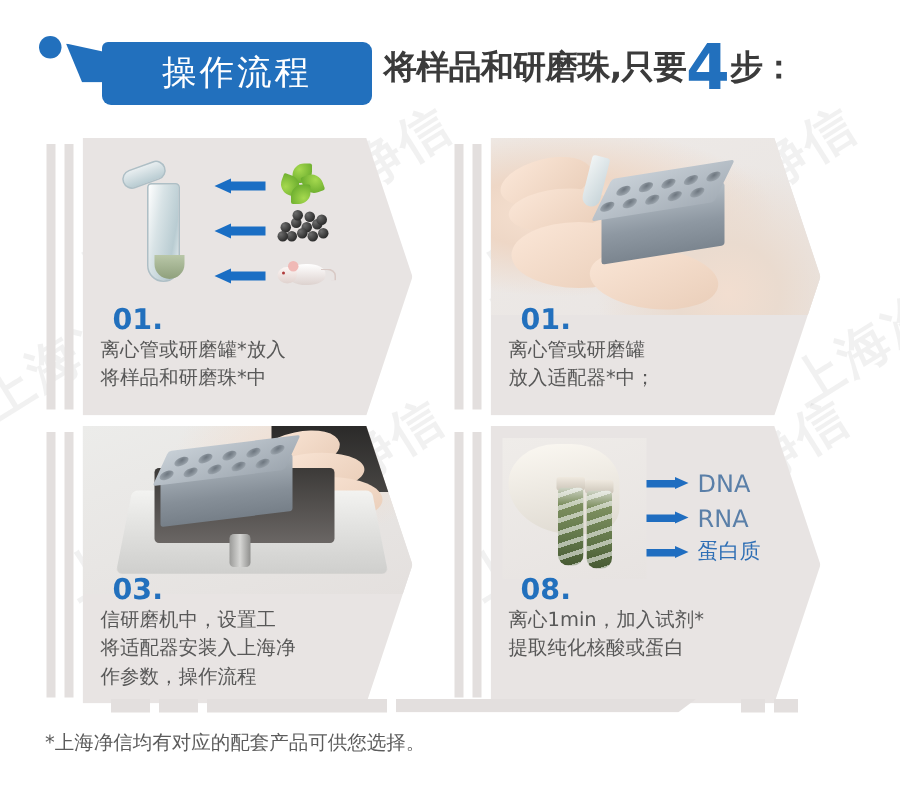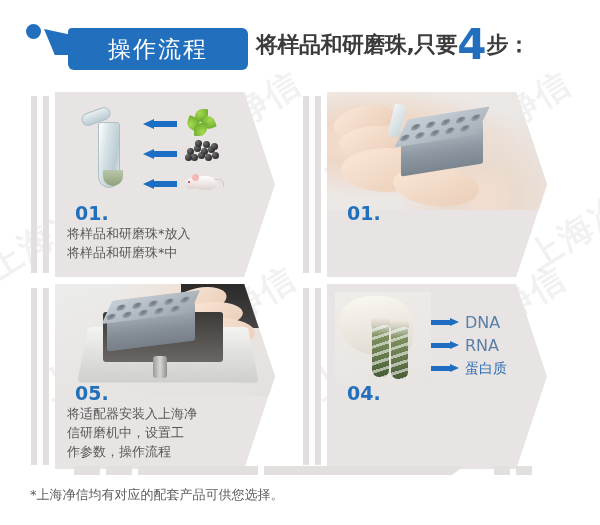--- a/index.html
+++ b/index.html
@@ -540,21 +540,21 @@
             <div class="mouse-head"></div>
             <div class="mouse-ear"></div>
             <div class="mouse-eye"></div>
             <div class="mouse-tail"></div>
           </div>
         </div>
       </div>
 
       <div class="card-num">01.</div>
       <div class="card-text">
-        <div>将样品和研磨珠*放入</div>
+        <div>离心管或研磨罐*放入</div>
         <div>将样品和研磨珠*中</div>
       </div>
     </div>
   </div>
 
   <div class="card card-c2">
     <div class="bar bar-a"></div>
     <div class="bar bar-b"></div>
     <div class="card-body">
 
@@ -573,20 +573,24 @@
           <div class="hole" style="left:68px; top:6px;"></div>
           <div class="hole" style="left:2px;  top:15px;"></div>
           <div class="hole" style="left:17px; top:15px;"></div>
           <div class="hole" style="left:32px; top:15px;"></div>
           <div class="hole" style="left:47px; top:15px;"></div>
           <div class="hole" style="left:62px; top:15px;"></div>
         </div>
       </div>
 
       <div class="card-num">01.</div>
+      <div class="card-text">
+        <div>离心管或研磨罐</div>
+        <div>放入适配器*中；</div>
+      </div>
     </div>
   </div>
 
   <div class="card card-c3">
     <div class="bar bar-a"></div>
     <div class="bar bar-b"></div>
     <div class="card-body tall">
 
       <div class="photo3">
         <div class="dark-panel"></div>
@@ -604,24 +608,24 @@
           <div class="hole" style="left:56px; top:5px;"></div>
           <div class="hole" style="left:72px; top:5px;"></div>
           <div class="hole" style="left:2px;  top:13px;"></div>
           <div class="hole" style="left:18px; top:13px;"></div>
           <div class="hole" style="left:34px; top:13px;"></div>
           <div class="hole" style="left:50px; top:13px;"></div>
           <div class="hole" style="left:66px; top:13px;"></div>
         </div>
       </div>
 
-      <div class="card-num">05.</div>
+      <div class="card-num">03.</div>
       <div class="card-text">
+        <div>信研磨机中，设置工</div>
         <div>将适配器安装入上海净</div>
-        <div>信研磨机中，设置工</div>
         <div>作参数，操作流程</div>
       </div>
     </div>
   </div>
 
   <div class="card card-c4">
     <div class="bar bar-a"></div>
     <div class="bar bar-b"></div>
     <div class="card-body tall">
 
@@ -641,22 +645,24 @@
         <div class="legend-row">
           <div class="legend-arr"></div>
           <div class="legend-label">RNA</div>
         </div>
         <div class="legend-row">
           <div class="legend-arr"></div>
           <div class="legend-label cn">蛋白质</div>
         </div>
       </div>
 
-      <div class="card-num">04.</div>
+      <div class="card-num">08.</div>
       <div class="card-text wide">
+        <div>离心1min，加入试剂*</div>
+        <div>提取纯化核酸或蛋白</div>
       </div>
     </div>
   </div>
 
 </div>
 
 <div class="footer-strip">
   <div class="fs" style="left:74px;  width:26px;"></div>
   <div class="fs" style="left:106px; width:26px;"></div>
   <div class="fs" style="left:138px; width:120px;"></div>

